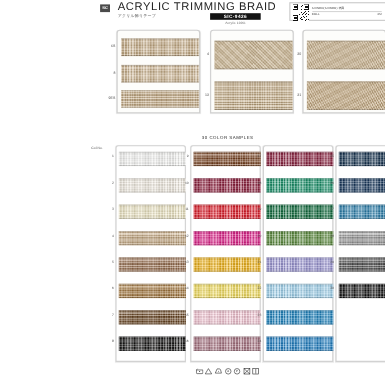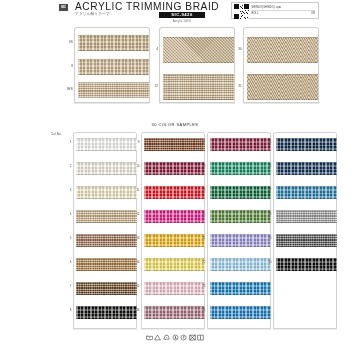--- a/index.html
+++ b/index.html
@@ -10,20 +10,21 @@
     background: #ffffff;
     font-family: "Liberation Sans", sans-serif;
     overflow: hidden;
   }
 
   #page {
     position: relative;
     width: 306px;
     height: 350px;
     background: #ffffff;
+    margin-left: 32px;
   }
 
   
   #header {
     position: absolute;
     left: 0; top: 0;
     width: 350px; height: 22px;
   }
 
   #brand-logo {

